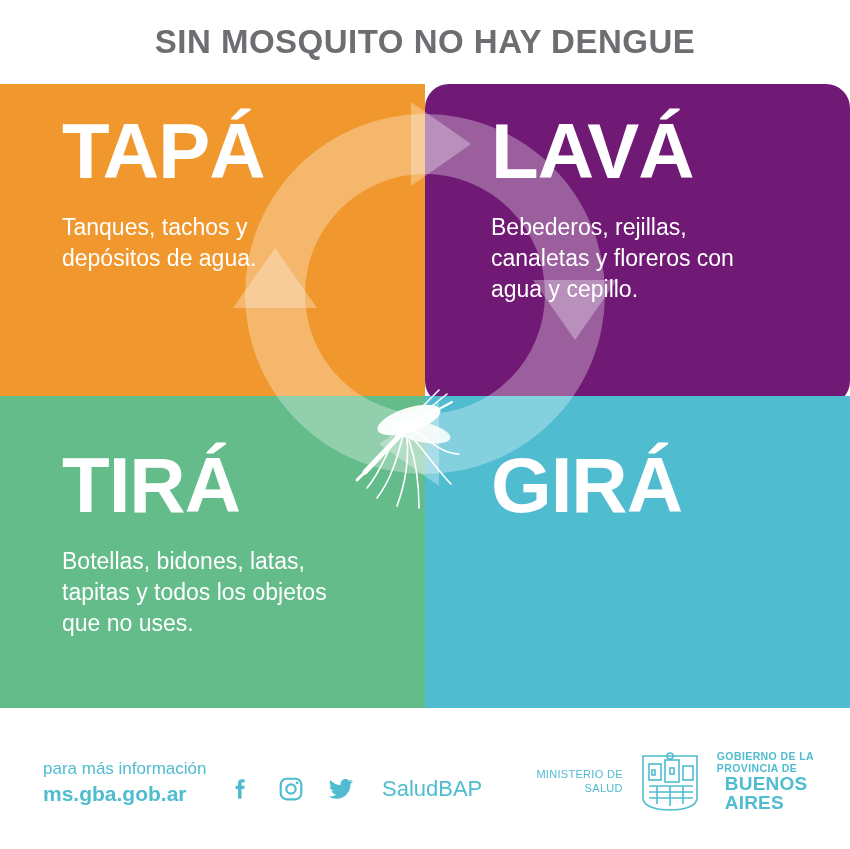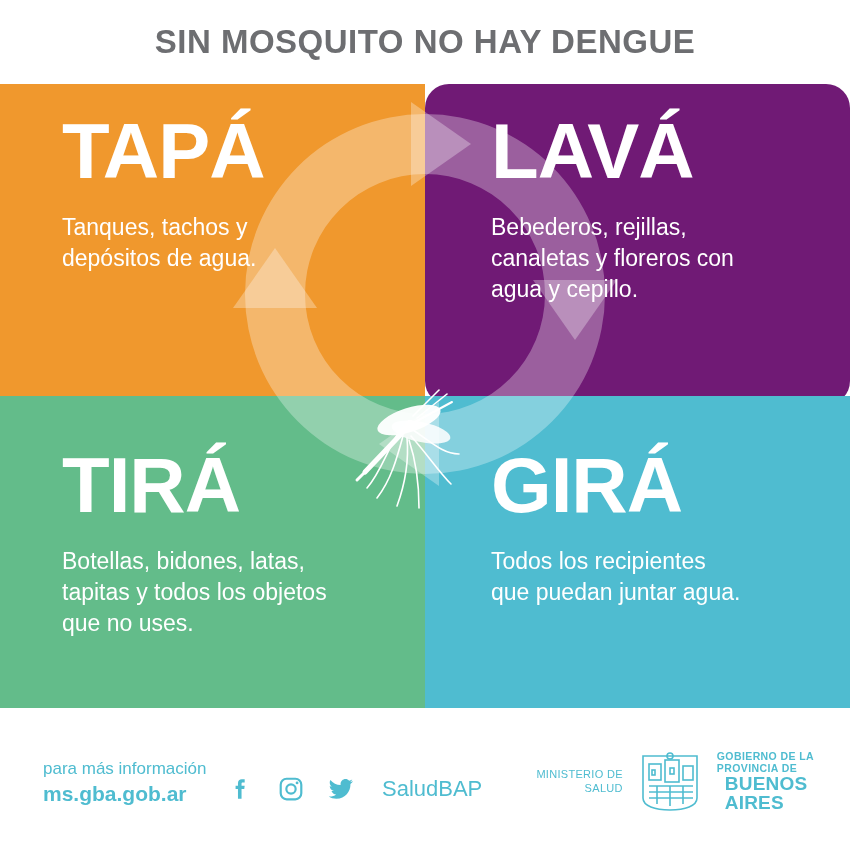--- a/index.html
+++ b/index.html
@@ -223,22 +223,20 @@
         <div class="quad-word">TIRÁ</div>
         <div class="quad-desc">Botellas, bidones, latas,
 tapitas y todos los objetos
 que no uses.</div>
       </div>
     </div>
 
     <div class="quad q3">
       <div class="quad-inner">
         <div class="quad-word">GIRÁ</div>
-        <div class="quad-desc">Todos los recipientes
-que puedan juntar agua.</div>
       </div>
     </div>
   </div>
 
   <svg class="cycle" viewBox="0 0 420 420">
 
     <g fill="#ffffff" fill-opacity="0.30">
       <path d="M210,30 A180,180 0 0 1 390,210 L330,210 A120,120 0 0 0 210,90 Z"></path>
       <path d="M390,210 A180,180 0 0 1 210,390 L210,330 A120,120 0 0 0 330,210 Z"></path>
       <path d="M210,390 A180,180 0 0 1 30,210 L90,210 A120,120 0 0 0 210,330 Z"></path>

